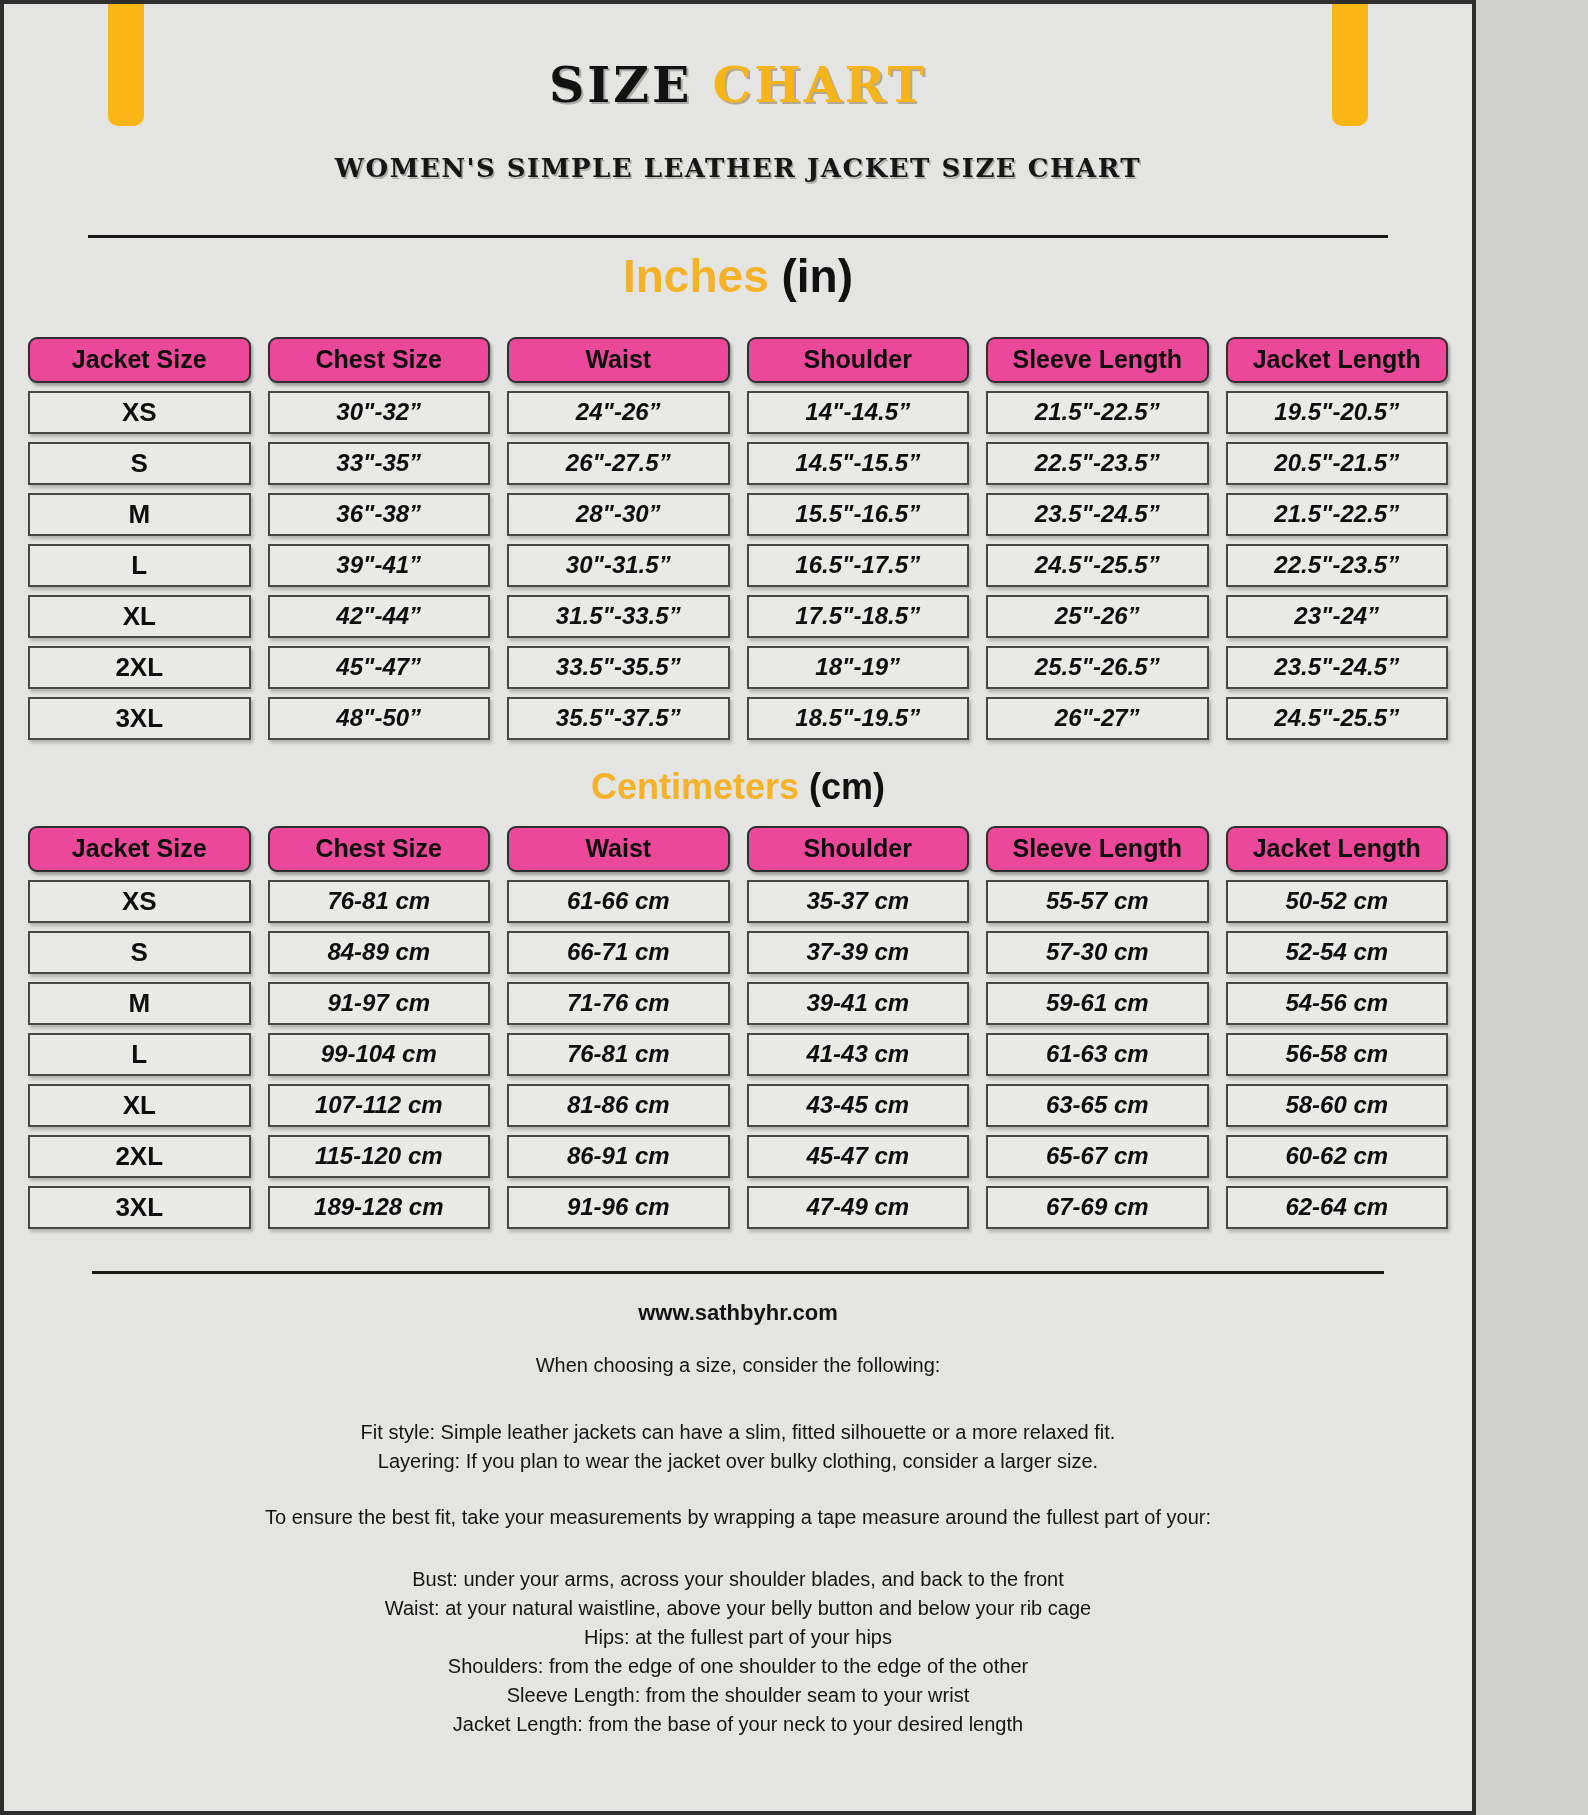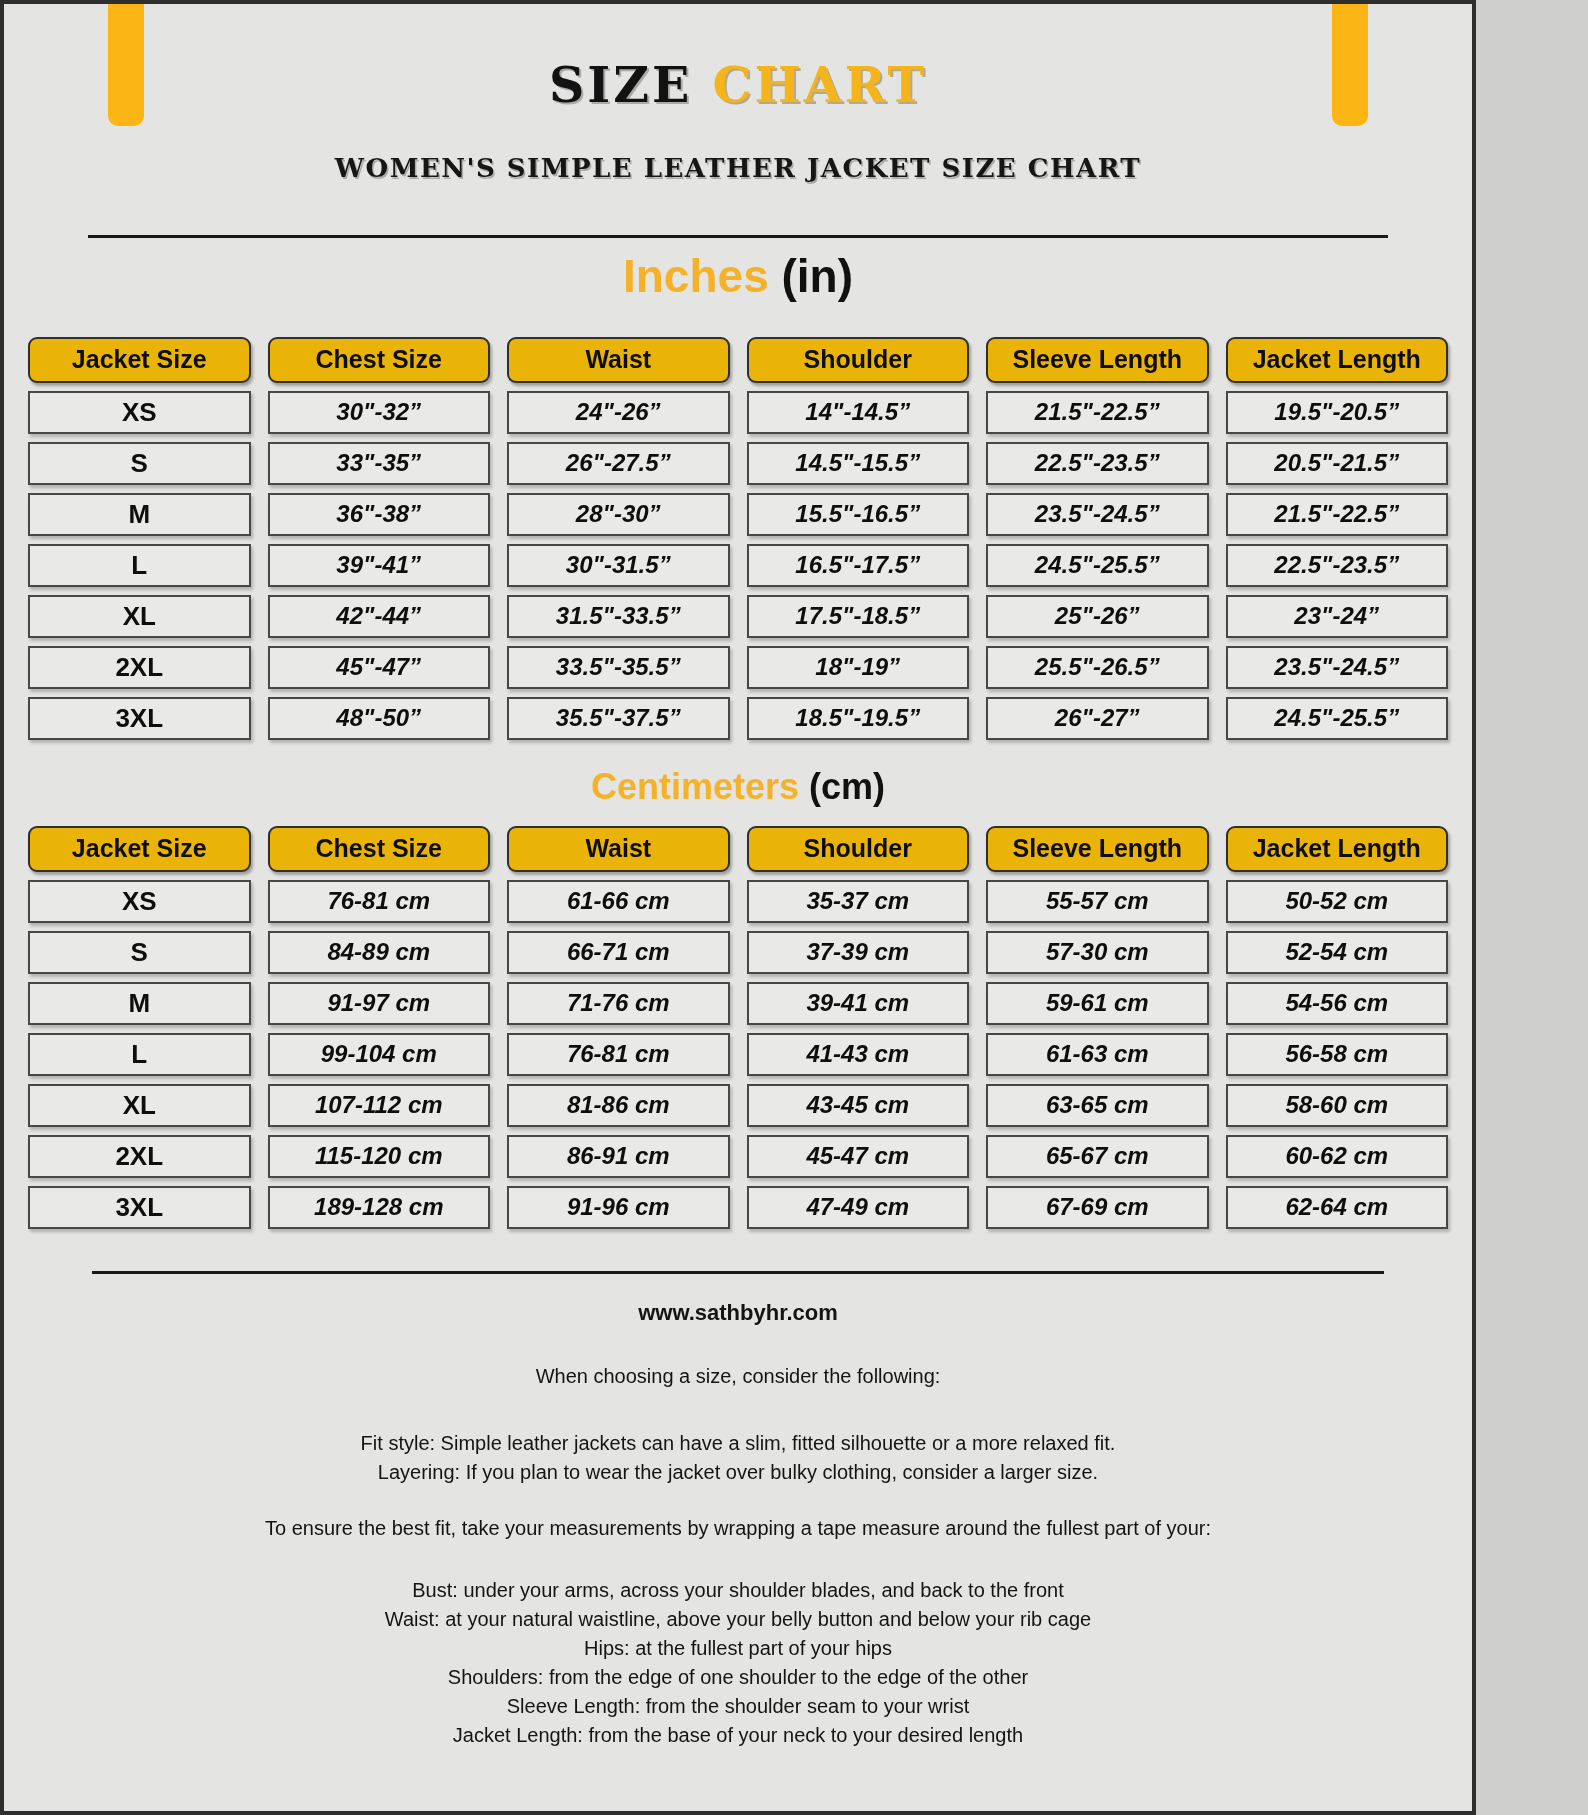--- a/index.html
+++ b/index.html
@@ -76,21 +76,21 @@
     column-gap: 17px;
     row-gap: 8px;
     margin: 36px 24px 0;
   }
   .size-table.cm-table { margin-top: 20px; }
   .hcell {
     height: 46px;
     display: flex;
     align-items: center;
     justify-content: center;
-    background: #eab308;
+    background: #ec4899;
     border: 2px solid #2f2f2f;
     border-radius: 9px;
     box-shadow: 2px 3px 3px rgba(0,0,0,0.30);
     font-size: 25px;
     font-weight: bold;
     color: #0e0e0e;
   }
   .cell {
     height: 43px;
     display: flex;
@@ -104,21 +104,21 @@
   .size-cell  { font-size: 26px; font-weight: bold; }
   .value-cell { font-size: 24px; font-weight: bold; font-style: italic; }
 
   
   .footer { text-align: center; color: #141414; }
   .website {
     margin-top: 26px;
     font-size: 22px;
     font-weight: bold;
   }
-  .intro { margin-top: 38px; font-size: 20px; line-height: 1.25; }
+  .intro { margin-top: 27px; font-size: 20px; line-height: 1.25; }
   .para  { font-size: 20px; line-height: 1.45; }
   .para-tips { margin-top: 40px; }
   .measure-intro { margin-top: 30px; font-size: 20px; }
   .para-measure { margin-top: 36px; }
 </style>
 </head>
 <body>
 
 <div class="frame">
 

